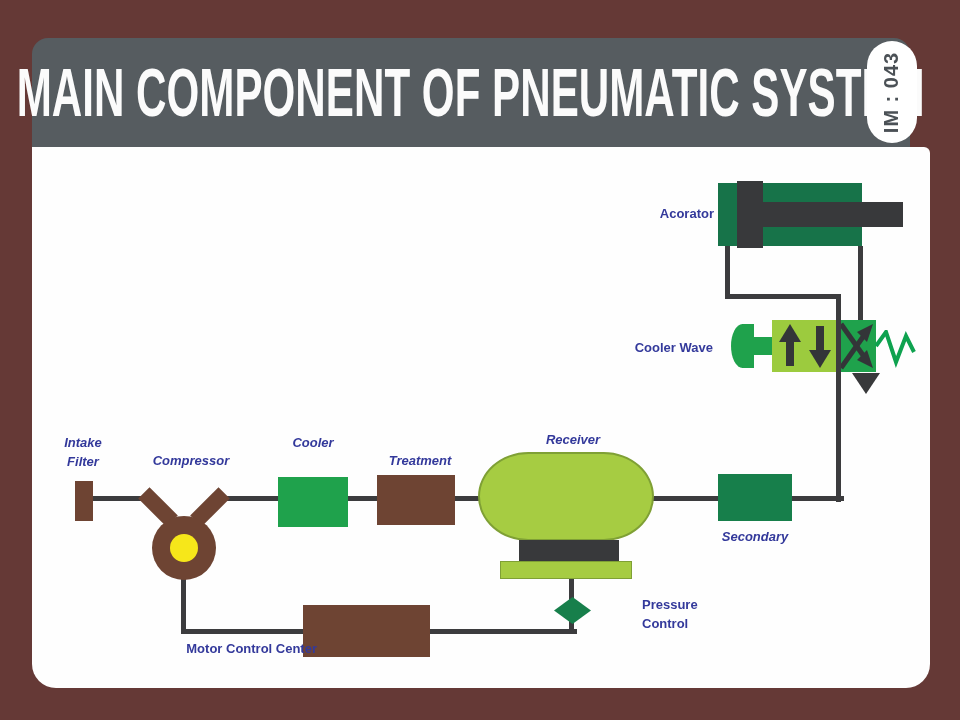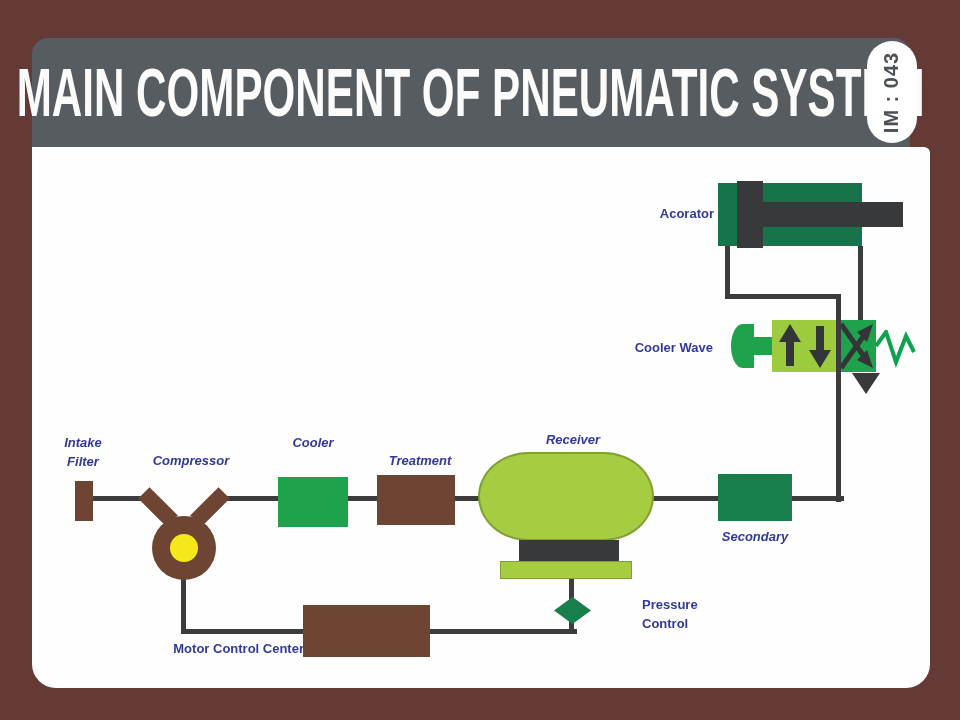--- a/index.html
+++ b/index.html
@@ -165,15 +165,15 @@
     <div>Secondary</div>
   </div>
 
   <div class="shape ps-diamond"></div>
   <div class="lbl" style="left:598px;top:595px;width:110px;margin-left:44px;">
     <div>Pressure</div>
     <div>Control</div>
   </div>
 
   <div class="shape mcc-box"></div>
-  <div class="lbl right" style="left:124px;top:639px;width:180px;">Motor Control Center</div>
+  <div class="lbl right" style="left:137px;top:639px;width:180px;">Motor Control Center</div>
 
 </div>
 
 </body></html>

